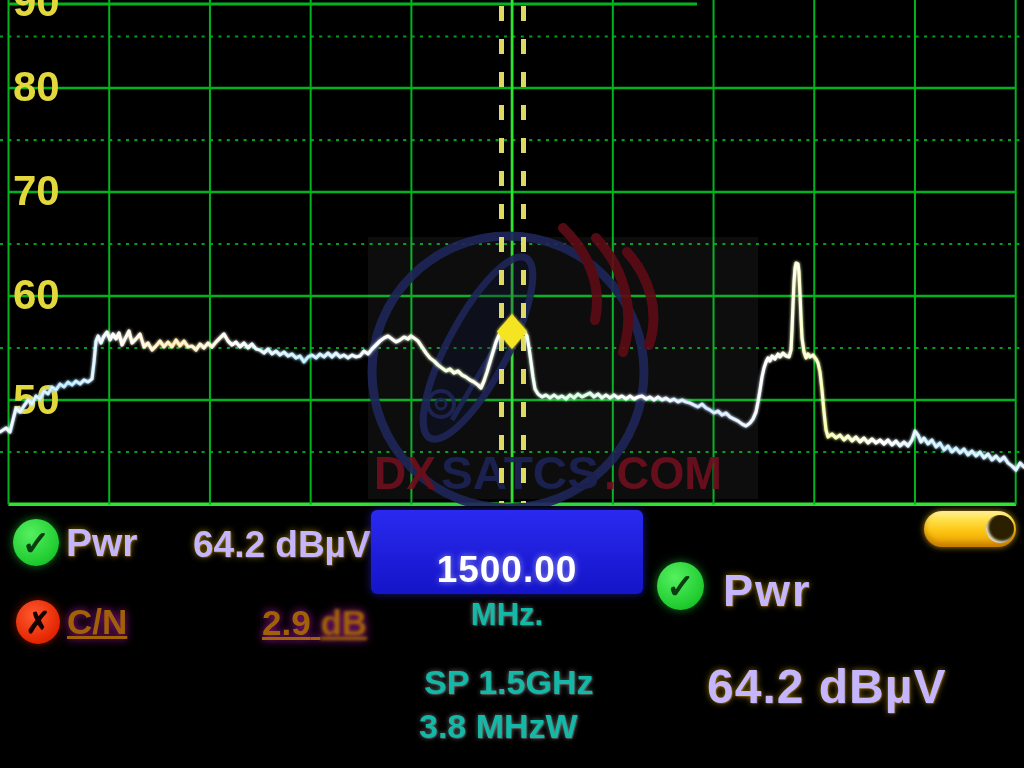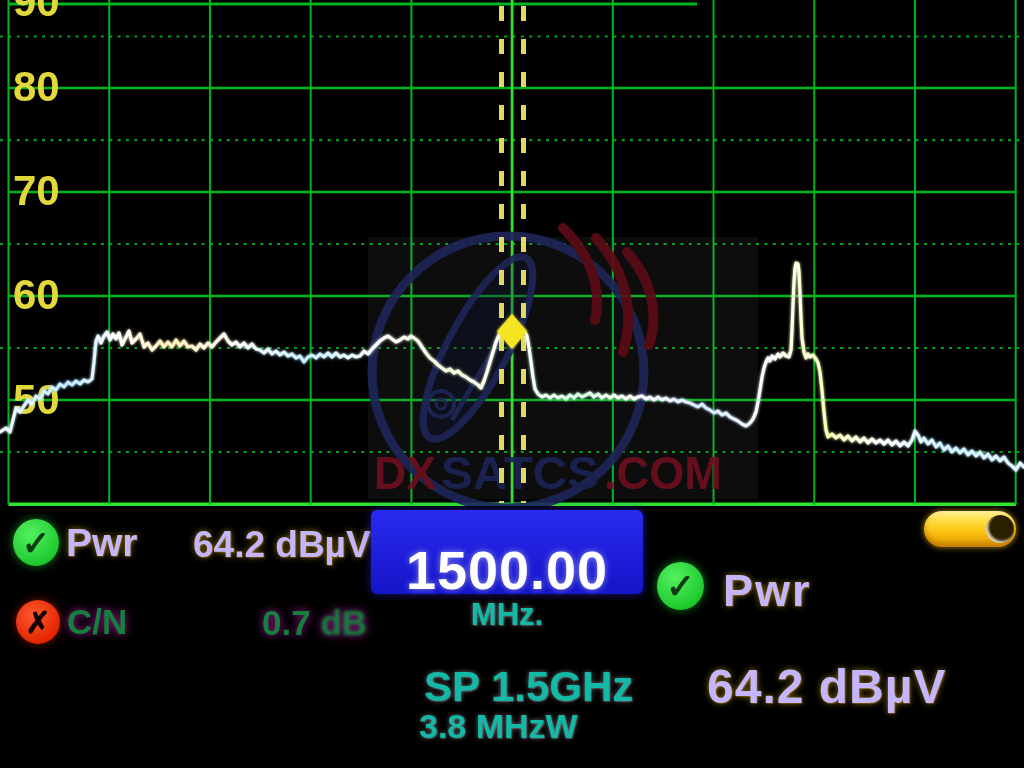--- a/index.html
+++ b/index.html
@@ -20,47 +20,48 @@
   }
   .icon-fail{
     width:44px;height:44px;background:radial-gradient(circle at 40% 35%,#ff5a30,#e32500 70%,#b41a00);
     color:#160000;font-size:30px;box-shadow:0 0 10px rgba(230,40,0,.5);
   }
   .yellow-text{
     color:#c4b5fd;font-weight:bold;
     text-shadow:0 0 6px rgba(250,200,0,.55),1px 1px 0 rgba(80,50,0,.8);
   }
   .magenta-text{
-    color:#15803d;font-weight:bold;
+    color:#a16207;font-weight:bold;
     text-shadow:0 0 8px rgba(255,40,240,.65);
+    text-decoration:underline;
   }
   .white-text{
     color:#14b8a6;font-weight:bold;
     text-shadow:0 0 5px rgba(255,255,255,.4),1px 1px 0 rgba(60,60,60,.7);
   }
   .freq-box{
     left:371px;top:510px;width:272px;height:84px;
     background:linear-gradient(#2a2af0,#1414c8);
     border-radius:6px;box-shadow:0 0 8px rgba(40,40,255,.55);
     display:flex;align-items:center;justify-content:center;
   }
   .freq-value{
-    color:#fff;font-weight:bold;font-size:54px;letter-spacing:1px;
+    color:#fff;font-weight:bold;font-size:37px;letter-spacing:1px;
     text-shadow:0 0 6px rgba(255,255,255,.5);
     margin-top:36px;
   }
   .freq-unit{left:371px;top:597px;width:272px;text-align:center;font-size:31px;}
   .pwr-label-1{left:66px;top:521px;font-size:39px;}
   .pwr-value-1{left:193px;top:524px;font-size:37px;}
   .cn-label{left:67px;top:602px;font-size:35px;}
   .cn-value{left:262px;top:603px;font-size:35px;filter:blur(.6px);}
   .cn-value .blob{filter:blur(1.6px);}
   .sel-label{left:723px;top:565px;font-size:45px;letter-spacing:2px;}
   .sel-value{left:707px;top:659px;font-size:48px;letter-spacing:1px;}
-  .span-text{left:424px;top:663px;font-size:42px;}
+  .span-text{left:424px;top:663px;font-size:34px;}
   .bw-text{left:419px;top:707px;font-size:34px;}
   
   .battery{left:924px;top:511px;width:92px;height:36px;}
   .battery .body{
     position:absolute;left:0;top:0;width:92px;height:36px;border-radius:18px;
     background:linear-gradient(#fff3a0 0%,#ffe14e 22%,#fdc613 55%,#e89c00 100%);
     box-shadow:0 0 6px rgba(255,200,30,.7), inset 0 -4px 6px rgba(160,90,0,.55);
   }
   .battery .cap{
     position:absolute;right:2px;top:4px;width:28px;height:28px;border-radius:50%;
@@ -174,21 +175,21 @@
     <div class="abs battery">
       <div class="body"></div>
       <div class="cap"></div>
     </div>
 
     <div class="abs icon-circle icon-fail" style="left:16px;top:600px;">
       <span>✗</span>
     </div>
     <div class="abs magenta-text cn-label">C/N</div>
     <div class="abs magenta-text cn-value">
-      <span>0.7</span>
+      <span>2.9</span>
       <span class="blob">dB</span>
     </div>
 
     <div class="abs icon-circle icon-ok" style="left:657px;top:562px;width:47px;height:48px;">
       <span>✓</span>
     </div>
     <div class="abs yellow-text sel-label">Pwr</div>
     <div class="abs yellow-text sel-value">64.2 dBµV</div>
 
     <div class="abs white-text span-text">SP 1.5GHz</div>

